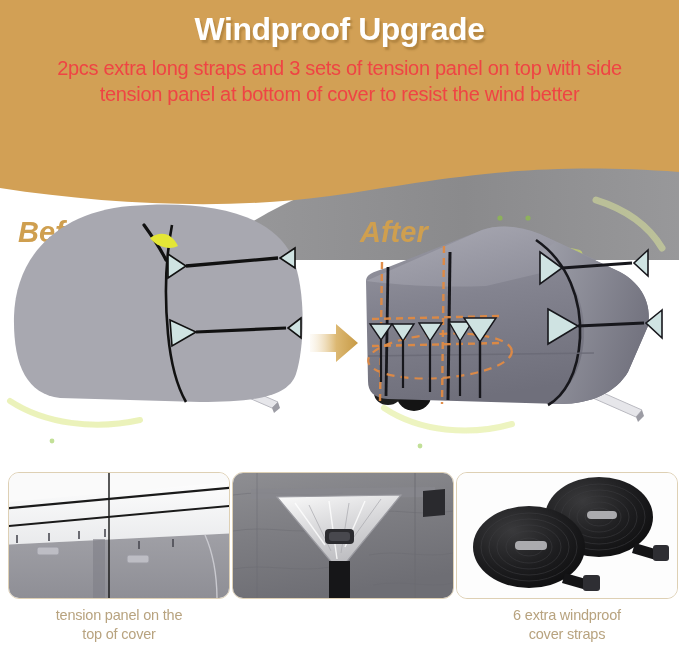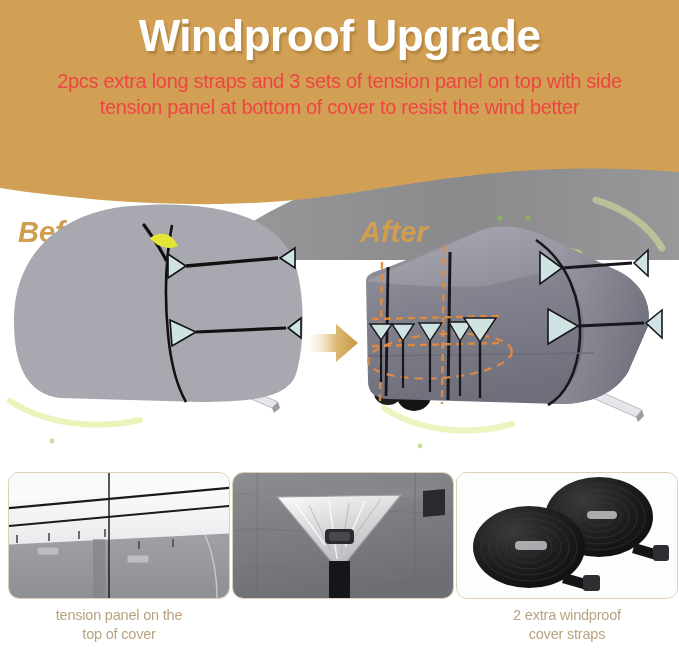--- a/index.html
+++ b/index.html
@@ -9,21 +9,21 @@
     font-family:"Liberation Sans", sans-serif;
     overflow:hidden;
   }
   .page { position:relative; width:679px; height:671px; background:#fff; }
 
   
   .header { position:absolute; left:0; top:0; width:679px; height:260px; overflow:hidden; }
   .header-svg { position:absolute; left:0; top:0; }
   .header-text { position:absolute; left:0; top:0; width:679px; text-align:center; z-index:3; }
   .title {
-    font-size:44px; font-weight:bold; color:#ffffff;
+    font-size:32px; font-weight:bold; color:#ffffff;
     letter-spacing:-0.5px; padding-top:12px; line-height:1.08;
     text-shadow:2px 3px 2px rgba(140,100,40,0.45);
   }
   .subtitle {
     font-size:20px; color:#ef4444; line-height:1.32;
     padding:8px 26px 0 26px; letter-spacing:-0.3px;
   }
 
   
   .compare { position:absolute; left:0; top:196px; width:679px; height:274px; z-index:4; }
@@ -397,19 +397,19 @@
               <ellipse cx="72" cy="74" rx="14" ry="9"></ellipse>
             </g>
             <rect x="58" y="68" width="32" height="9" rx="4" fill="#b9b9bd" opacity="0.9"></rect>
 
             <path d="M 108,100 L 136,108 L 133,118 L 105,110 Z" fill="#141416"></path>
             <rect x="126" y="102" width="17" height="16" rx="3" fill="#2e2e33"></rect>
           </g>
         </svg>
       </div>
       <div class="panel-cap">
-        <span>2 extra windproof</span><br>
+        <span>6 extra windproof</span><br>
         <span>cover straps</span>
       </div>
     </div>
 
   </div>
 </div>
 
 </body></html>

